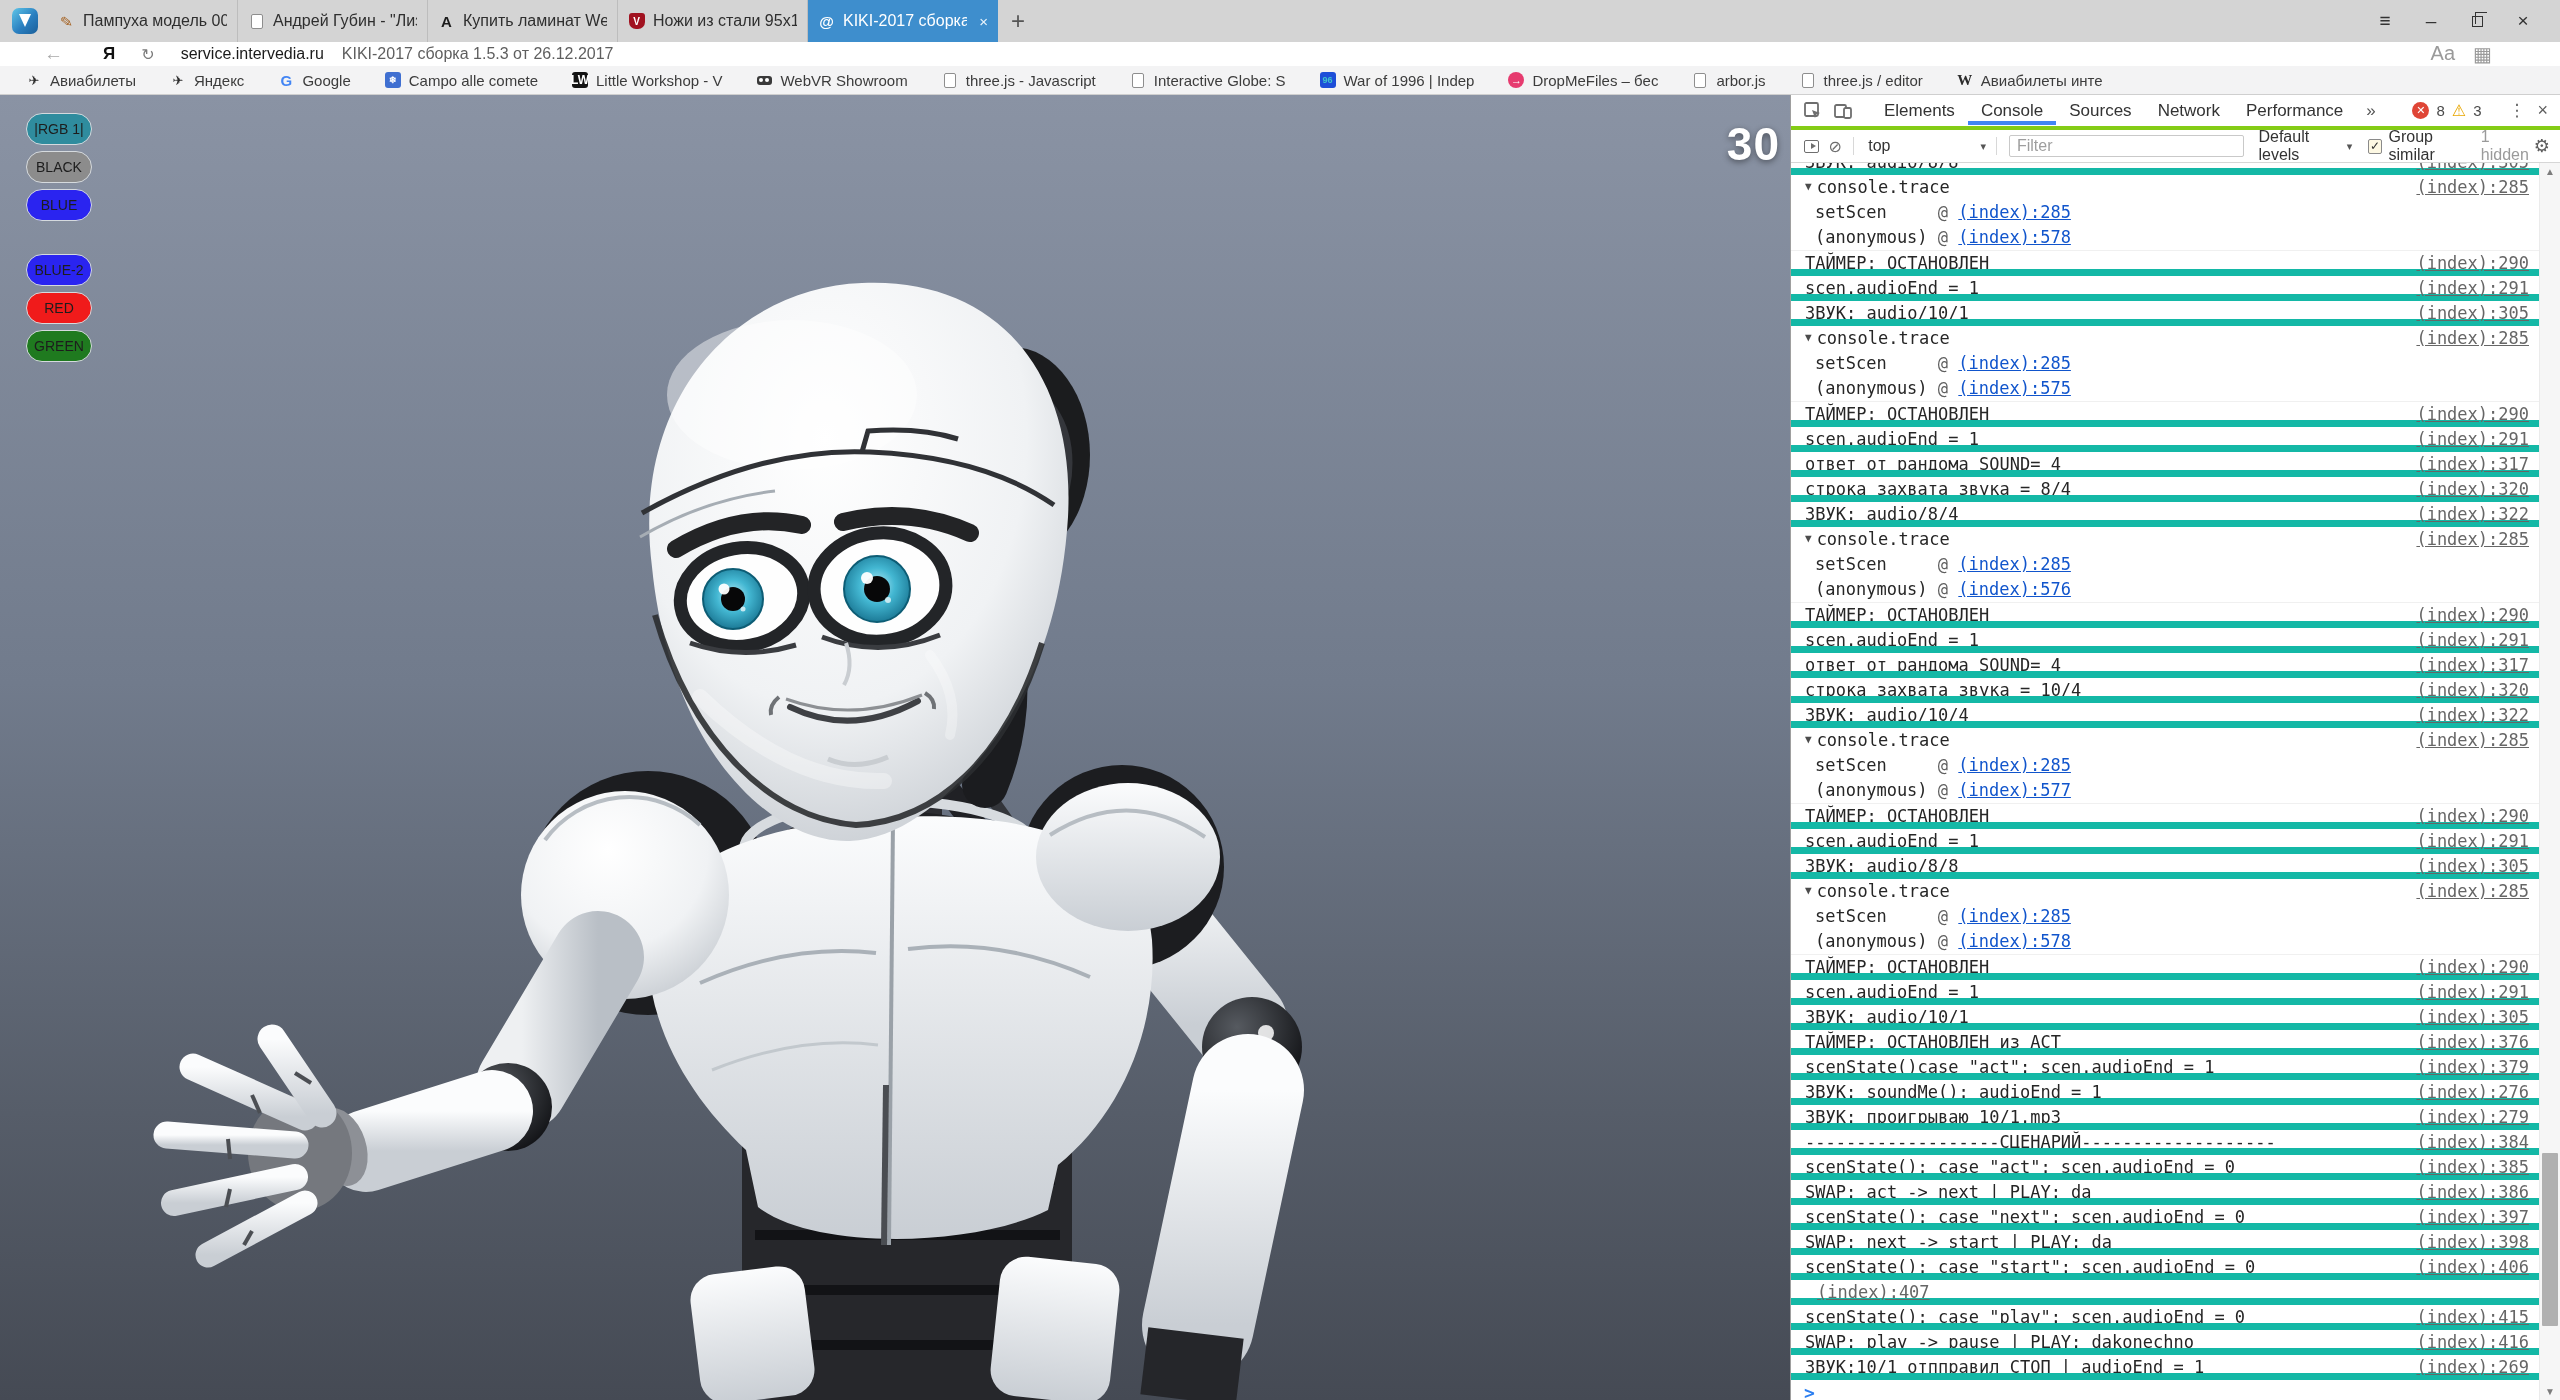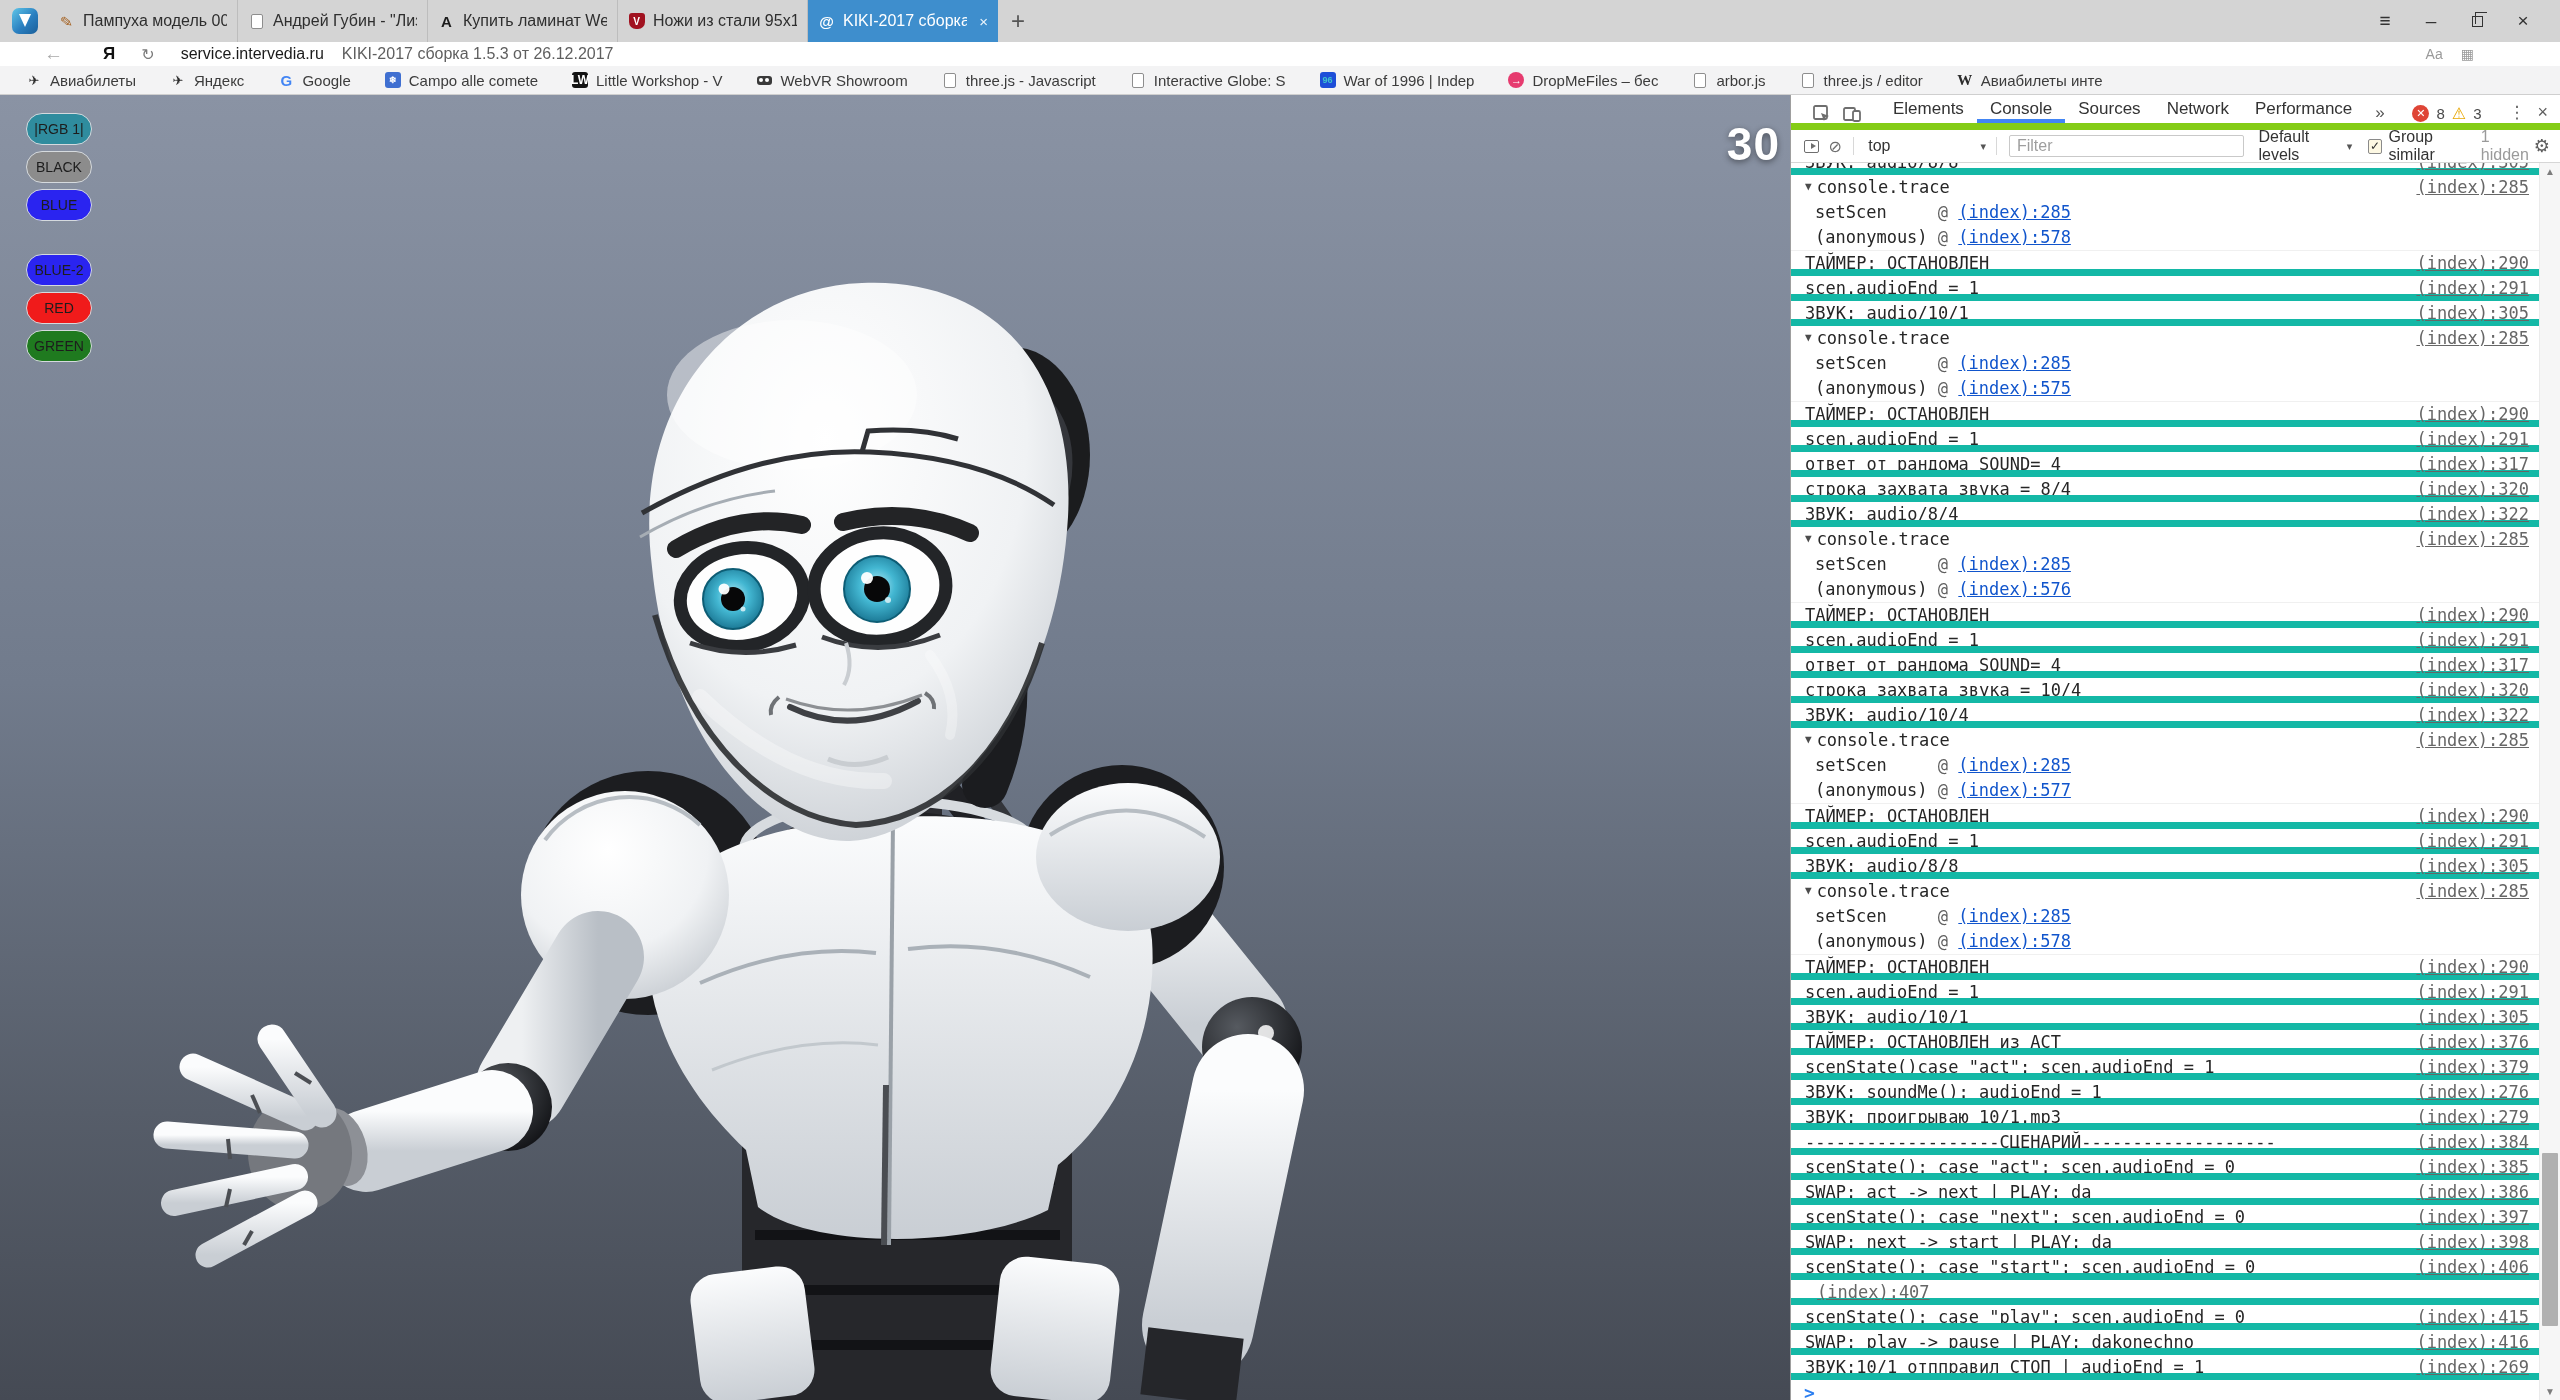--- a/index.html
+++ b/index.html
@@ -29,21 +29,21 @@
   .restore-ic { width:11px; height:11px; border:1.7px solid #333; position:relative; }
   .restore-ic:before { content:""; position:absolute; left:2px; bottom:2px; width:11px; height:11px; border:1.7px solid #333; border-right:none; border-bottom:none; background:transparent; transform:translate(-0px,-0px); }
 
   
   .addressbar { position:absolute; left:0; top:42px; width:100%; height:24px; background:#fff; display:flex; align-items:center; font-size:16px; }
   .ab-back { color:#a8a8a8; font-size:19px; margin:0 0 0 44px; }
   .ab-ya { font-weight:bold; color:#111; margin-left:40px; font-size:17px; }
   .ab-reload { color:#7b7b7b; margin-left:26px; font-size:16px; }
   .ab-host { color:#1a1a1a; margin-left:26px; }
   .ab-title { color:#5f5f5f; margin-left:18px; }
-  .ab-right { margin-left:auto; display:flex; gap:18px; padding-right:86px; color:#9a9a9a; font-size:14px; }
+  .ab-right { margin-left:auto; display:flex; gap:18px; padding-right:68px; color:#9a9a9a; font-size:20px; }
 
   
   .bookmarks { position:absolute; left:0; top:66px; width:100%; height:29px; background:#f3f3f4; border-bottom:1px solid #cfcfcf;
     display:flex; align-items:center; gap:34px; padding:0 0 0 26px; overflow:hidden; white-space:nowrap; }
   .bm { display:flex; align-items:center; gap:8px; font-size:15px; color:#3c3c3c; flex:none; }
   .bm-ic { width:16px; height:16px; display:flex; align-items:center; justify-content:center; font-size:13px; color:#2b2b2b; flex:none; }
   .bm-chip { border-radius:3px; color:#fff; font-size:9px; font-weight:bold; }
   .chip-snow { background:#3f6fd1; }
   .chip-lw { background:#131313; font-size:12px; }
   .chip-96 { background:#1d4ed8; color:#3ec3cc; font-size:9px; }
@@ -58,21 +58,21 @@
   .content { position:absolute; left:0; top:95px; width:100%; height:1305px; display:flex; }
   .viewport { position:relative; width:1790px; height:100%; background:linear-gradient(180deg,#8a93a4 0%,#717b8c 45%,#565d69 78%,#454a54 100%); overflow:hidden; flex:none; }
   .viewport svg { position:absolute; left:0; top:0; }
   .fps { position:absolute; top:22px; right:10px; color:#fff; font-weight:bold; font-size:46px; letter-spacing:1px; text-shadow:0 2px 6px rgba(0,0,0,.45); }
   .color-buttons { position:absolute; left:26px; top:18px; width:80px; height:250px; overflow:hidden; display:flex; flex-direction:column; gap:6px; }
   .cbtn { width:66px; height:32px; flex:none; border-radius:16px; border:1px solid #d5dade; font-size:14px; color:#1d1d1d;
     display:flex; align-items:center; justify-content:center; }
 
   
   .devtools { width:770px; height:100%; background:#fff; border-left:1px solid #9e9e9e; display:flex; flex-direction:column; font-family:"Liberation Sans",sans-serif; }
-  .dt-tabrow { height:35px; flex:none; display:flex; align-items:flex-end; border-bottom:7px solid #84cc16; padding-left:16px; }
+  .dt-tabrow { height:35px; flex:none; display:flex; align-items:center; border-bottom:4px solid #84cc16; padding-left:7px; }
   .dt-icon { width:30px; display:flex; align-items:center; justify-content:center; color:#6e6e6e; }
   .dt-sep { width:1px; background:#d8d8d8; margin:7px 6px; }
   .dt-tab { padding:0 13px; font-size:17px; color:#333; display:flex; align-items:center; }
   .dt-tab.active { border-bottom:4px solid #4285f4; padding-top:4px; }
   .dt-more { font-size:17px; color:#555; display:flex; align-items:center; padding:0 10px; }
   .dt-badges { margin-left:auto; display:flex; align-items:center; gap:7px; padding-right:6px; }
   .err-ic { width:17px; height:17px; border-radius:50%; background:#df4536; color:#fff; font-size:11px; display:flex; align-items:center; justify-content:center; }
   .warn-ic { color:#e8a600; font-size:16px; }
   .badge-n { font-size:15px; color:#4a4a4a; }
   .kebab { color:#5f5f5f; font-size:17px; padding:0 8px; display:flex; align-items:center; }

